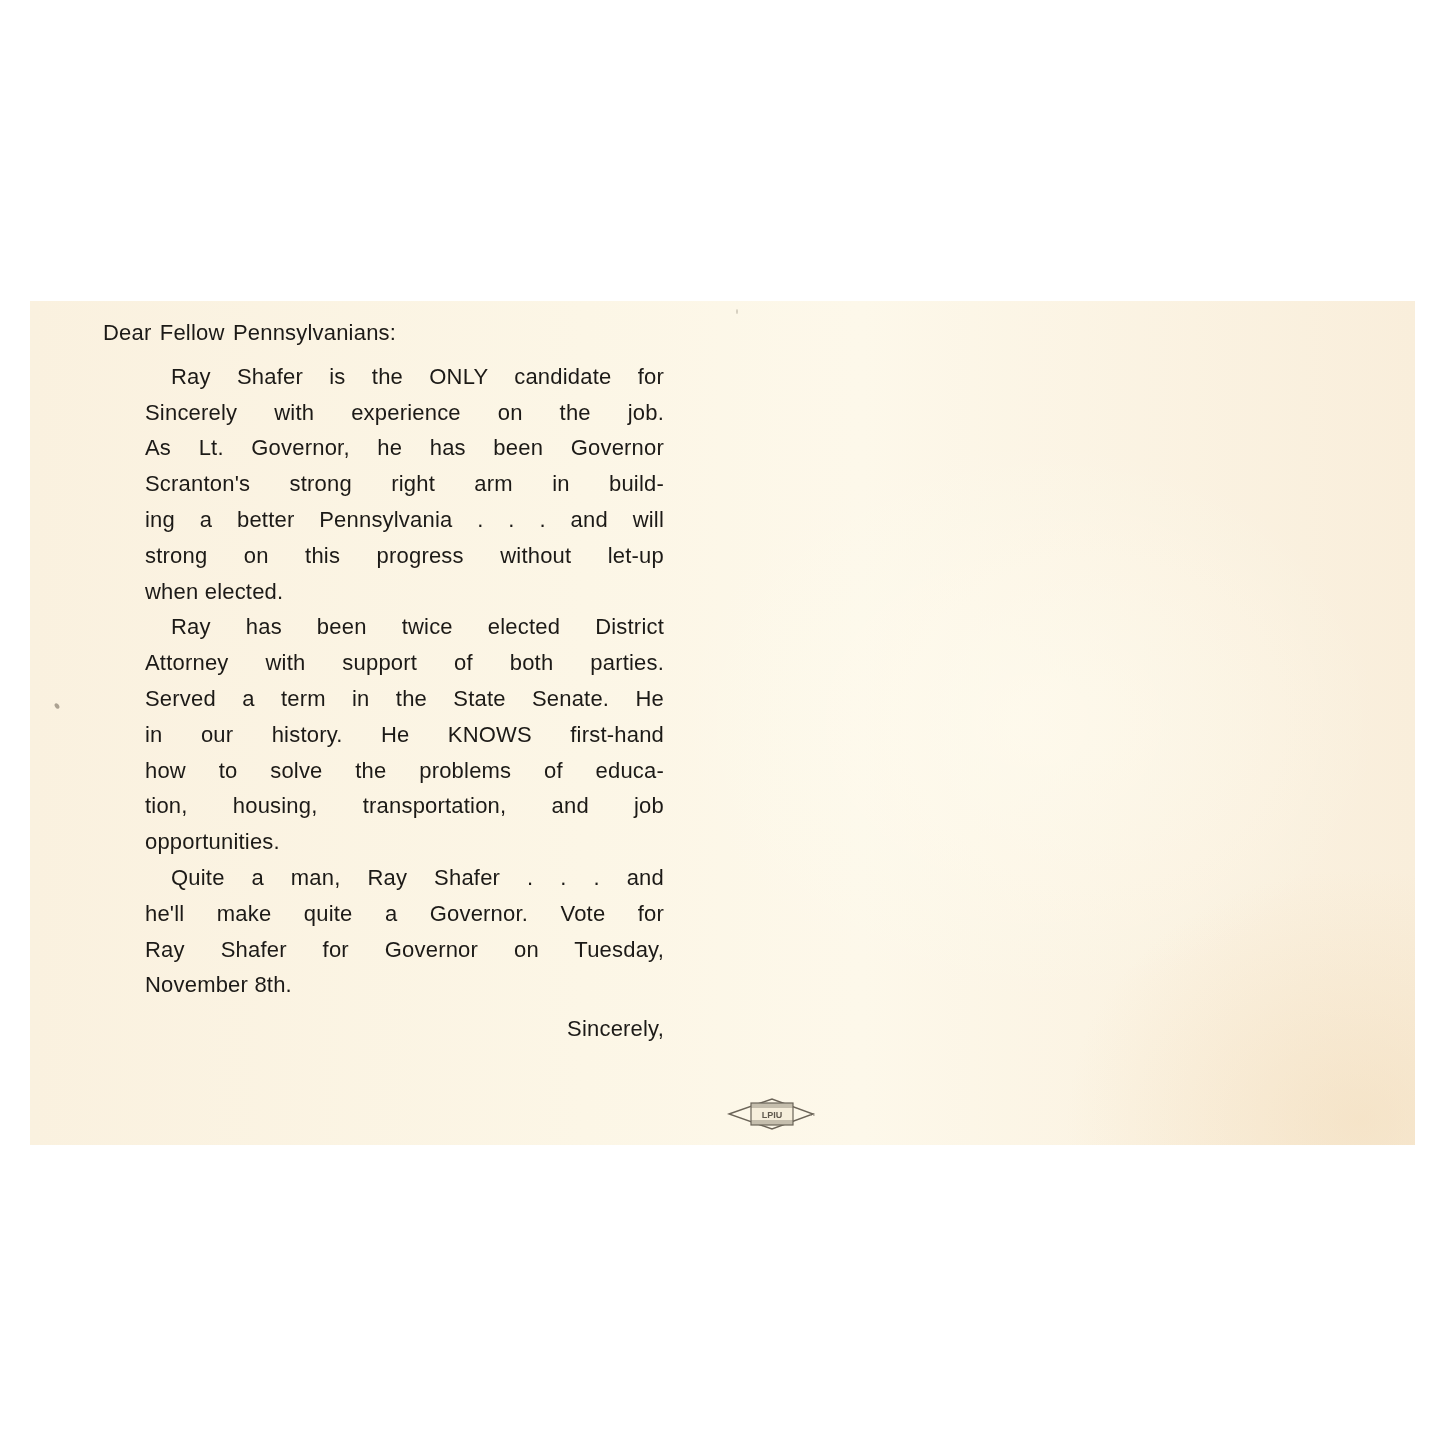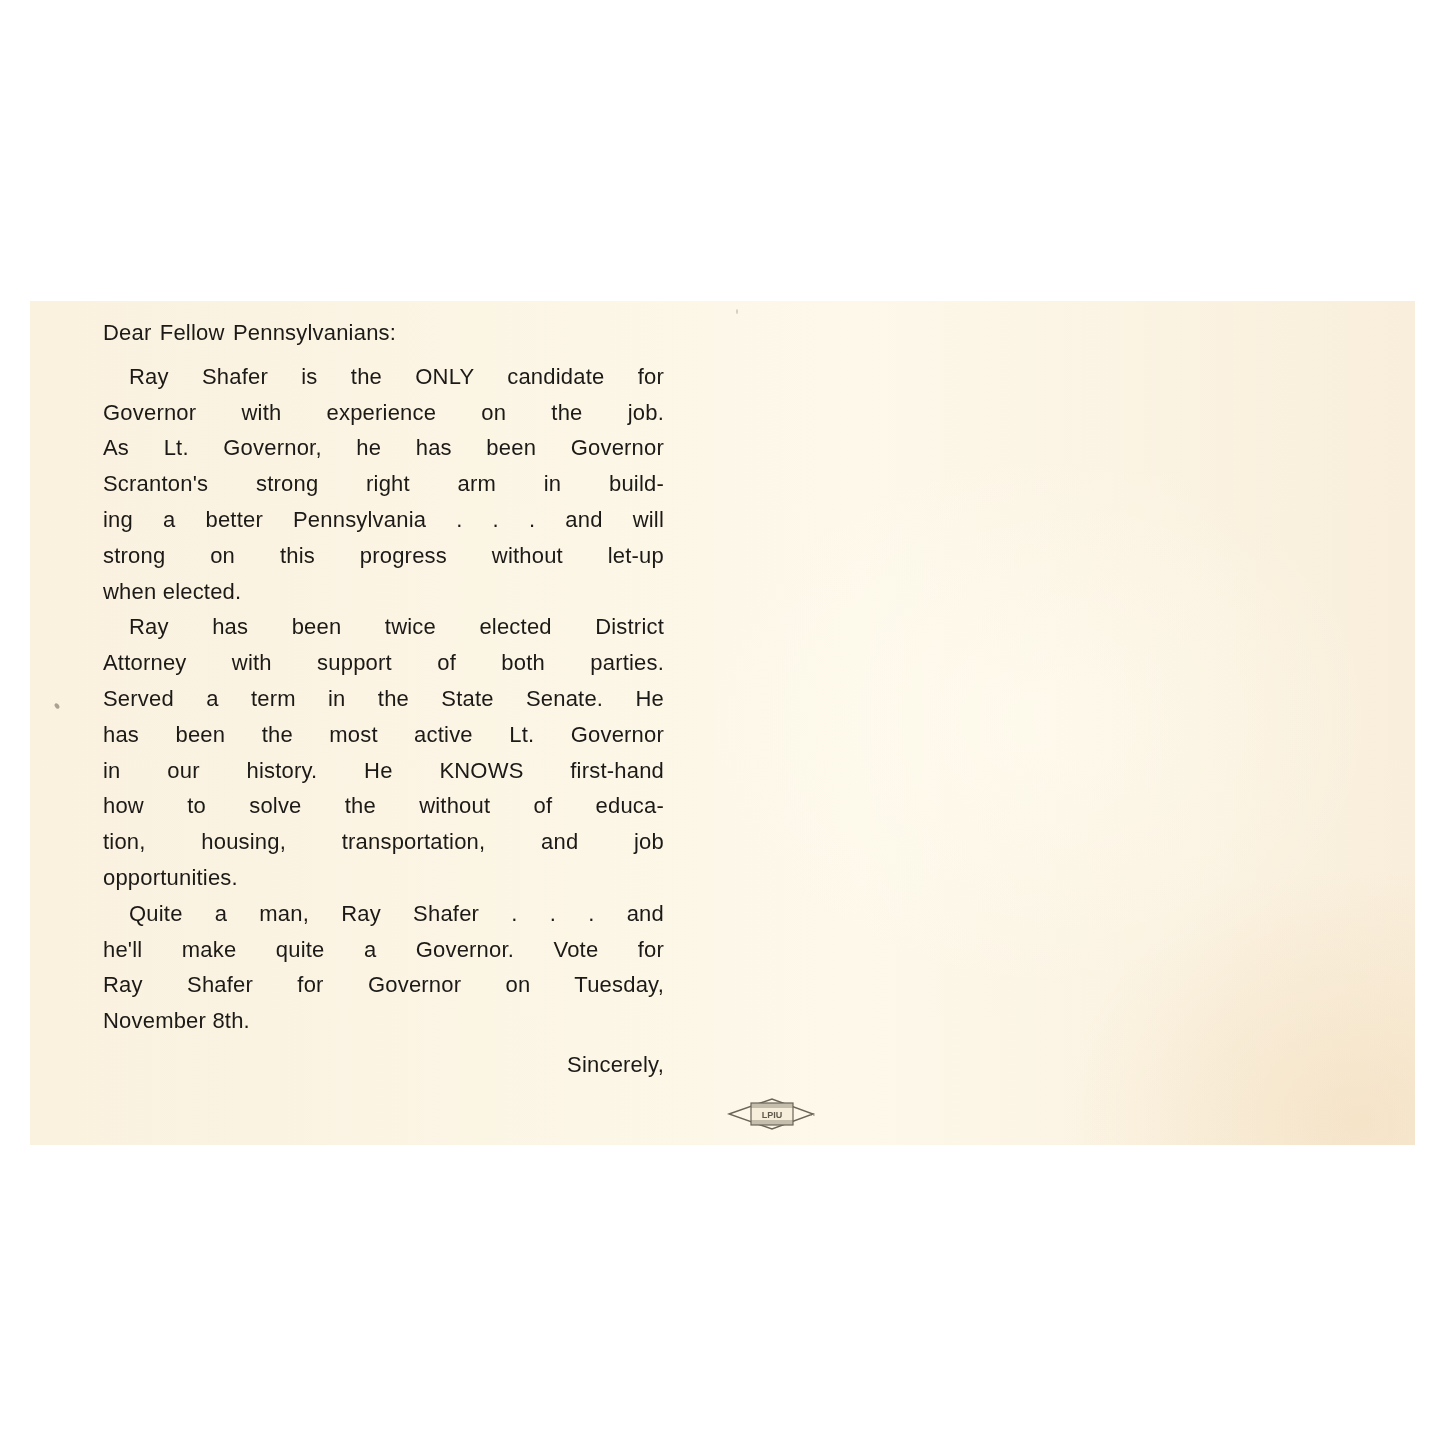--- a/index.html
+++ b/index.html
@@ -44,20 +44,21 @@
       text-align: justify;
       text-align-last: left;
       text-indent: 26px;
       hyphens: none;
     }
     .para .line {
       display: block;
       text-align: justify;
       text-align-last: justify;
       white-space: nowrap;
+      margin-left: 42px;
     }
     .para .line.last {
       text-align-last: left;
     }
     .para .line.first {
       padding-left: 26px;
     }
     .para { text-indent: 0; }
     .closing {
       margin: 8px 0 0 0;
@@ -81,35 +82,34 @@
 </head>
 <body>
 
 <div class="card">
 
   <div class="letter">
     <p class="salutation">Dear Fellow Pennsylvanians:</p>
 
     <div class="para">
       <span class="line first">Ray Shafer is the ONLY candidate for</span>
-      <span class="line">Governor with experience on the job.</span>
+      <span class="line">Sincerely with experience on the job.</span>
       <span class="line">As Lt. Governor, he has been Governor</span>
       <span class="line">Scranton's strong right arm in build-</span>
       <span class="line">ing a better Pennsylvania . . . and will</span>
       <span class="line">strong on this progress without let-up</span>
       <span class="line last">when elected.</span>
     </div>
 
     <div class="para">
       <span class="line first">Ray has been twice elected District</span>
       <span class="line">Attorney with support of both parties.</span>
       <span class="line">Served a term in the State Senate. He</span>
-      <span class="line">has been the most active Lt. Governor</span>
       <span class="line">in our history. He KNOWS first-hand</span>
-      <span class="line">how to solve the without of educa-</span>
+      <span class="line">how to solve the problems of educa-</span>
       <span class="line">tion, housing, transportation, and job</span>
       <span class="line last">opportunities.</span>
     </div>
 
     <div class="para">
       <span class="line first">Quite a man, Ray Shafer . . . and</span>
       <span class="line">he'll make quite a Governor. Vote for</span>
       <span class="line">Ray Shafer for Governor on Tuesday,</span>
       <span class="line last">November 8th.</span>
     </div>

